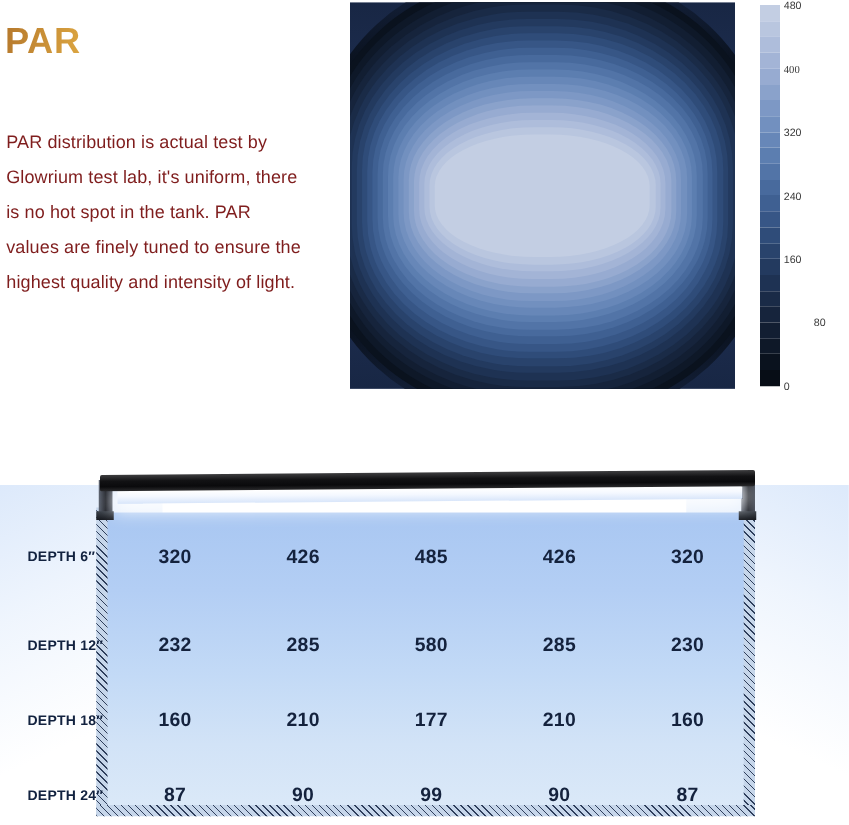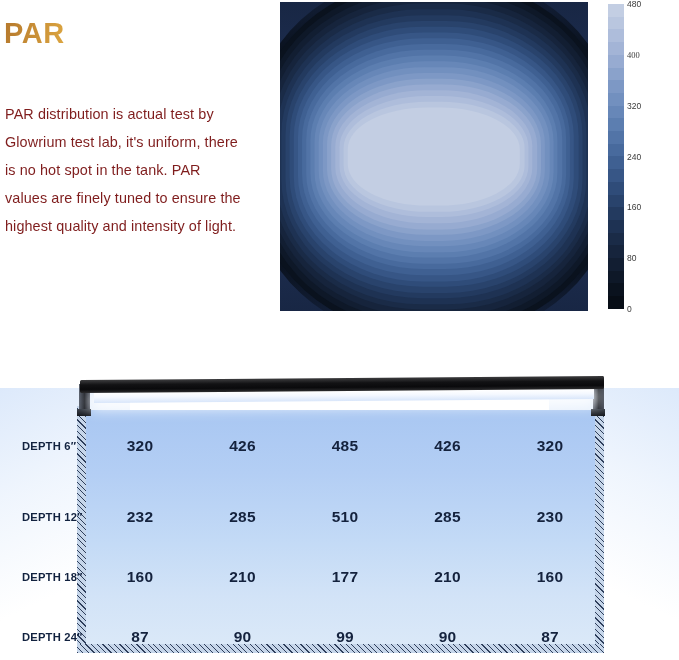--- a/index.html
+++ b/index.html
@@ -343,21 +343,21 @@
       <i style="background: rgb(14, 24, 40);"></i>
       <i style="background: rgb(10, 18, 30);"></i>
       <i style="background: rgb(7, 13, 22);"></i>
     </div>
   <div id="colorbar-ticks">
       <div class="cb-tick" style="top: 0px;">480</div>
       <div class="cb-tick" style="top: 50.8333px; font-family: Liberation Serif, serif;">400</div>
       <div class="cb-tick" style="top: 101.667px;">320</div>
       <div class="cb-tick" style="top: 152.5px;">240</div>
       <div class="cb-tick" style="top: 203.333px;">160</div>
-      <div class="cb-tick" style="top: 254.167px;">80</div>
+      <div class="cb-tick" style="top: 254.167px; margin-left: 24px;">80</div>
       <div class="cb-tick" style="top: 305px;">0</div>
     </div>
   <div id="colorbar-axis-title">PAR VALUE</div>
 </div>
 
 <div id="tank-diagram">
   <div id="tank-glow-left"></div>
   <div id="tank-glow-right"></div>
 
   <div id="tank-water"></div>
@@ -383,21 +383,21 @@
           <span class="par-value">485</span>
           <span class="par-value">426</span>
           <span class="par-value">320</span>
         </div>
       </div>
       <div class="depth-row" style="top: 107px;">
         <div class="depth-label">DEPTH 12″</div>
         <div class="depth-values">
           <span class="par-value">232</span>
           <span class="par-value">285</span>
-          <span class="par-value">510</span>
+          <span class="par-value">580</span>
           <span class="par-value">285</span>
           <span class="par-value">230</span>
         </div>
       </div>
       <div class="depth-row" style="top: 167px;">
         <div class="depth-label">DEPTH 18″</div>
         <div class="depth-values">
           <span class="par-value">160</span>
           <span class="par-value">210</span>
           <span class="par-value">177</span>

